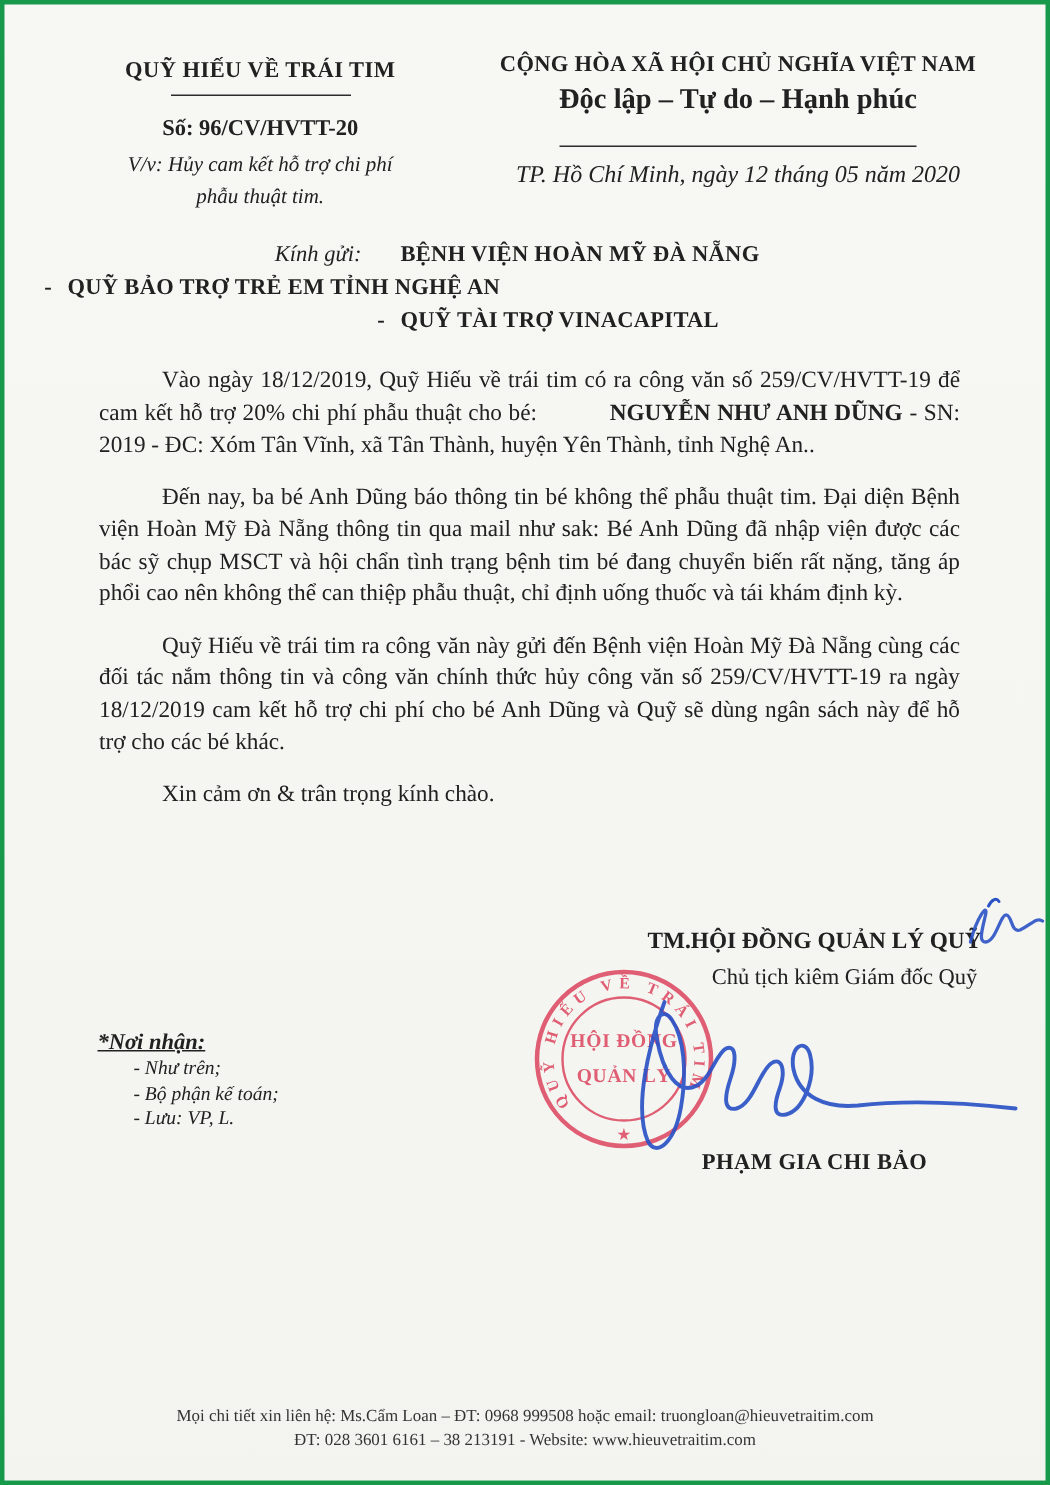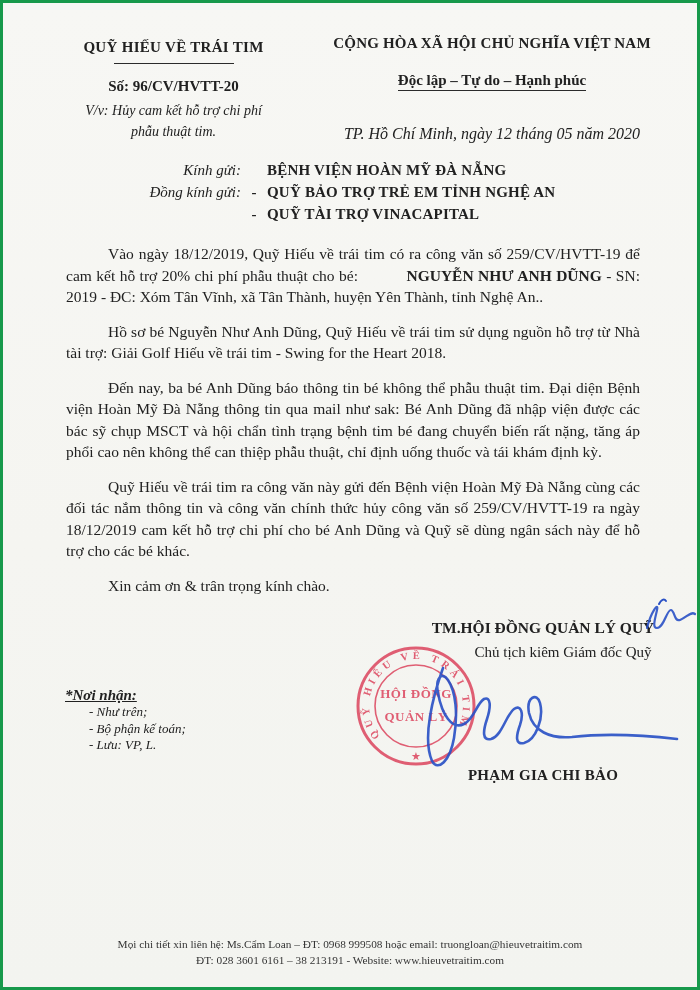--- a/index.html
+++ b/index.html
@@ -11,23 +11,23 @@
     color:#212121;overflow:hidden;
   }
   
   .hdr-left{position:absolute;left:63px;top:36px;width:215px;text-align:center;}
   .org-name{font-weight:bold;font-size:15px;letter-spacing:.3px;}
   .org-underline{width:120px;border-top:1.5px solid #2b2b2b;margin:7px auto 0;}
   .doc-number{margin-top:14px;font-weight:bold;font-size:15px;}
   .subject{margin-top:5px;font-style:italic;font-size:14px;line-height:21px;}
   .hdr-right{position:absolute;left:319px;top:32px;width:340px;text-align:center;}
   .national{font-weight:bold;font-size:15px;letter-spacing:.2px;}
-  .motto{display:inline-block;margin-top:20px;font-weight:bold;font-size:15px;
-         border-bottom:1.5px solid #2b2b2b;padding-bottom:1px;}
-  .place-date{margin-top:34px;font-style:italic;font-size:16px;}
+  .motto{display:inline-block;margin-top:4px;font-weight:bold;font-size:19px;
+         border-bottom:1.5px solid #2b2b2b;padding-bottom:19px;}
+  .place-date{margin-top:10px;font-style:italic;font-size:16px;}
   
   .recipients{position:absolute;left:0;top:156px;width:100%;padding-left:16px;}
   .rcpt-row{display:flex;line-height:22px;}
   .rcpt-label{width:222px;text-align:right;font-style:italic;font-size:15px;flex:none;}
   .rcpt-dash{width:26px;text-align:center;font-weight:bold;font-size:15px;flex:none;}
   .rcpt-value{font-weight:bold;font-size:15px;letter-spacing:.2px;}
   
   .body-text{position:absolute;left:63px;top:240px;width:574px;}
   .body-text p{font-size:15.5px;line-height:21.5px;text-align:justify;
                text-indent:42px;margin:0 0 13px 0;}
@@ -74,34 +74,32 @@
     <div class="place-date">TP. Hồ Chí Minh, ngày 12 tháng 05 năm 2020</div>
   </div>
 
   <div class="recipients">
     <div class="rcpt-row">
       <span class="rcpt-label">Kính gửi:</span>
       <span class="rcpt-dash"></span>
       <span class="rcpt-value">BỆNH VIỆN HOÀN MỸ ĐÀ NẴNG</span>
     </div>
     <div class="rcpt-row">
-      <span class="rcpt-label">Đồng kính gửi:</span>
       <span class="rcpt-dash">-</span>
       <span class="rcpt-value">QUỸ BẢO TRỢ TRẺ EM TỈNH NGHỆ AN</span>
     </div>
     <div class="rcpt-row">
       <span class="rcpt-label"></span>
       <span class="rcpt-dash">-</span>
       <span class="rcpt-value">QUỸ TÀI TRỢ VINACAPITAL</span>
     </div>
   </div>
 
   <div class="body-text">
     <p><span>Vào ngày 18/12/2019, Quỹ Hiếu về trái tim có ra công văn số 259/CV/HVTT-19 để cam kết hỗ trợ 20% chi phí phẫu thuật cho bé: </span><span class="b">NGUYỄN NHƯ ANH DŨNG</span><span> - SN: 2019 - ĐC: Xóm Tân Vĩnh, xã Tân Thành, huyện Yên Thành, tỉnh Nghệ An..</span></p>
-    <p>Hồ sơ bé Nguyễn Như Anh Dũng, Quỹ Hiếu về trái tim sử dụng nguồn hỗ trợ từ Nhà tài trợ: Giải Golf Hiếu về trái tim - Swing for the Heart 2018.</p>
     <p>Đến nay, ba bé Anh Dũng báo thông tin bé không thể phẫu thuật tim. Đại diện Bệnh viện Hoàn Mỹ Đà Nẵng thông tin qua mail như sak: Bé Anh Dũng đã nhập viện được các bác sỹ chụp MSCT và hội chẩn tình trạng bệnh tim bé đang chuyển biến rất nặng, tăng áp phổi cao nên không thể can thiệp phẫu thuật, chỉ định uống thuốc và tái khám định kỳ.</p>
     <p>Quỹ Hiếu về trái tim ra công văn này gửi đến Bệnh viện Hoàn Mỹ Đà Nẵng cùng các đối tác nắm thông tin và công văn chính thức hủy công văn số 259/CV/HVTT-19 ra ngày 18/12/2019 cam kết hỗ trợ chi phí cho bé Anh Dũng và Quỹ sẽ dùng ngân sách này để hỗ trợ cho các bé khác.</p>
     <p class="closing">Xin cảm ơn &amp; trân trọng kính chào.</p>
   </div>
 
   <div class="sign-head">TM.HỘI ĐỒNG QUẢN LÝ QUỸ</div>
   <div class="sign-title">Chủ tịch kiêm Giám đốc Quỹ</div>
 
   <svg class="stamp" viewBox="0 0 124 124">
     <defs>

